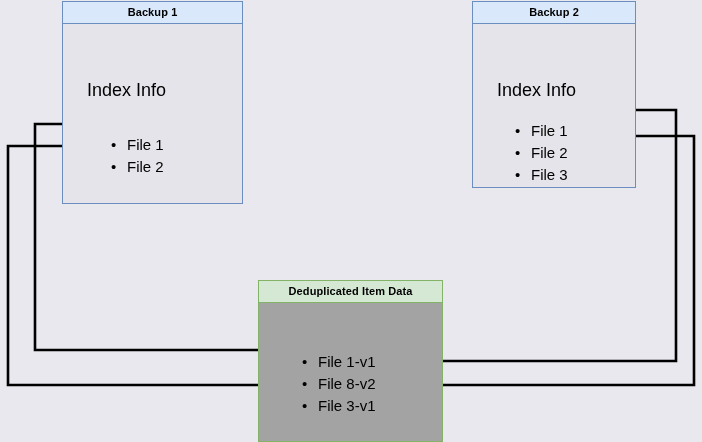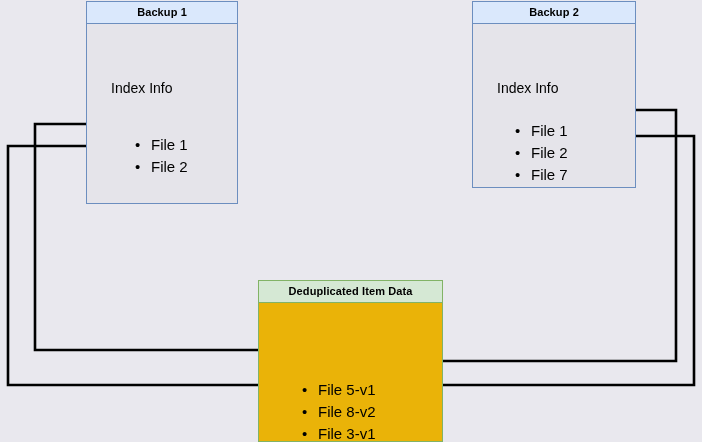--- a/index.html
+++ b/index.html
@@ -49,30 +49,29 @@
   .box-blue {
     border-color: #6c8ebf;
     background: #e5e4ea;
   }
   .box-blue .box-header {
     background: #dae8fc;
     border-bottom-color: #6c8ebf;
   }
   .box-green {
     border-color: #82b366;
-    background: #eab308;
-    gap: 28px;
+    background: #a3a3a3;
   }
   .box-green .box-header {
     background: #d5e8d4;
     border-bottom-color: #82b366;
   }
   .subtitle {
     position: absolute;
-    font-size: 14px;
+    font-size: 18px;
     color: #000000;
     white-space: nowrap;
   }
   ul.filelist {
     position: absolute;
     margin: 0;
     padding: 0;
     list-style: none;
   }
   ul.filelist li {
@@ -85,21 +84,21 @@
   }
   ul.filelist li::before {
     content: "\2022";
     position: absolute;
     left: 0;
     top: 0;
     font-size: 15px;
     line-height: 22px;
   }
   
-  #backup1 { left: 86px;  top: 1px;   width: 152px; height: 203px; }
+  #backup1 { left: 62px;  top: 1px;   width: 181px; height: 203px; }
   #backup2 { left: 472px; top: 1px;   width: 164px; height: 187px; }
   #dedup   { left: 258px; top: 280px; width: 185px; height: 162px; }
 
   #backup1 .subtitle { left: 24px; top: 56px; }
   #backup2 .subtitle { left: 24px; top: 56px; }
 
   #backup1 ul.filelist { left: 48px; top: 110px; }
   #backup2 ul.filelist { left: 42px; top: 96px; }
   #dedup   ul.filelist { left: 43px; top: 48px; }
 </style>
@@ -133,27 +132,27 @@
   </div>
 </div>
 
 <div class="box box-blue" id="backup2">
   <div class="box-header">Backup 2</div>
   <div class="box-body">
     <div class="subtitle">Index Info</div>
     <ul class="filelist">
       <li>File 1</li>
       <li>File 2</li>
-      <li>File 7</li>
+      <li>File 3</li>
     </ul>
   </div>
 </div>
 
 <div class="box box-green" id="dedup">
   <div class="box-header">Deduplicated Item Data</div>
   <div class="box-body">
     <ul class="filelist">
-      <li>File 5-v1</li>
+      <li>File 1-v1</li>
       <li>File 8-v2</li>
       <li>File 3-v1</li>
     </ul>
   </div>
 </div>
 
 </body></html>

